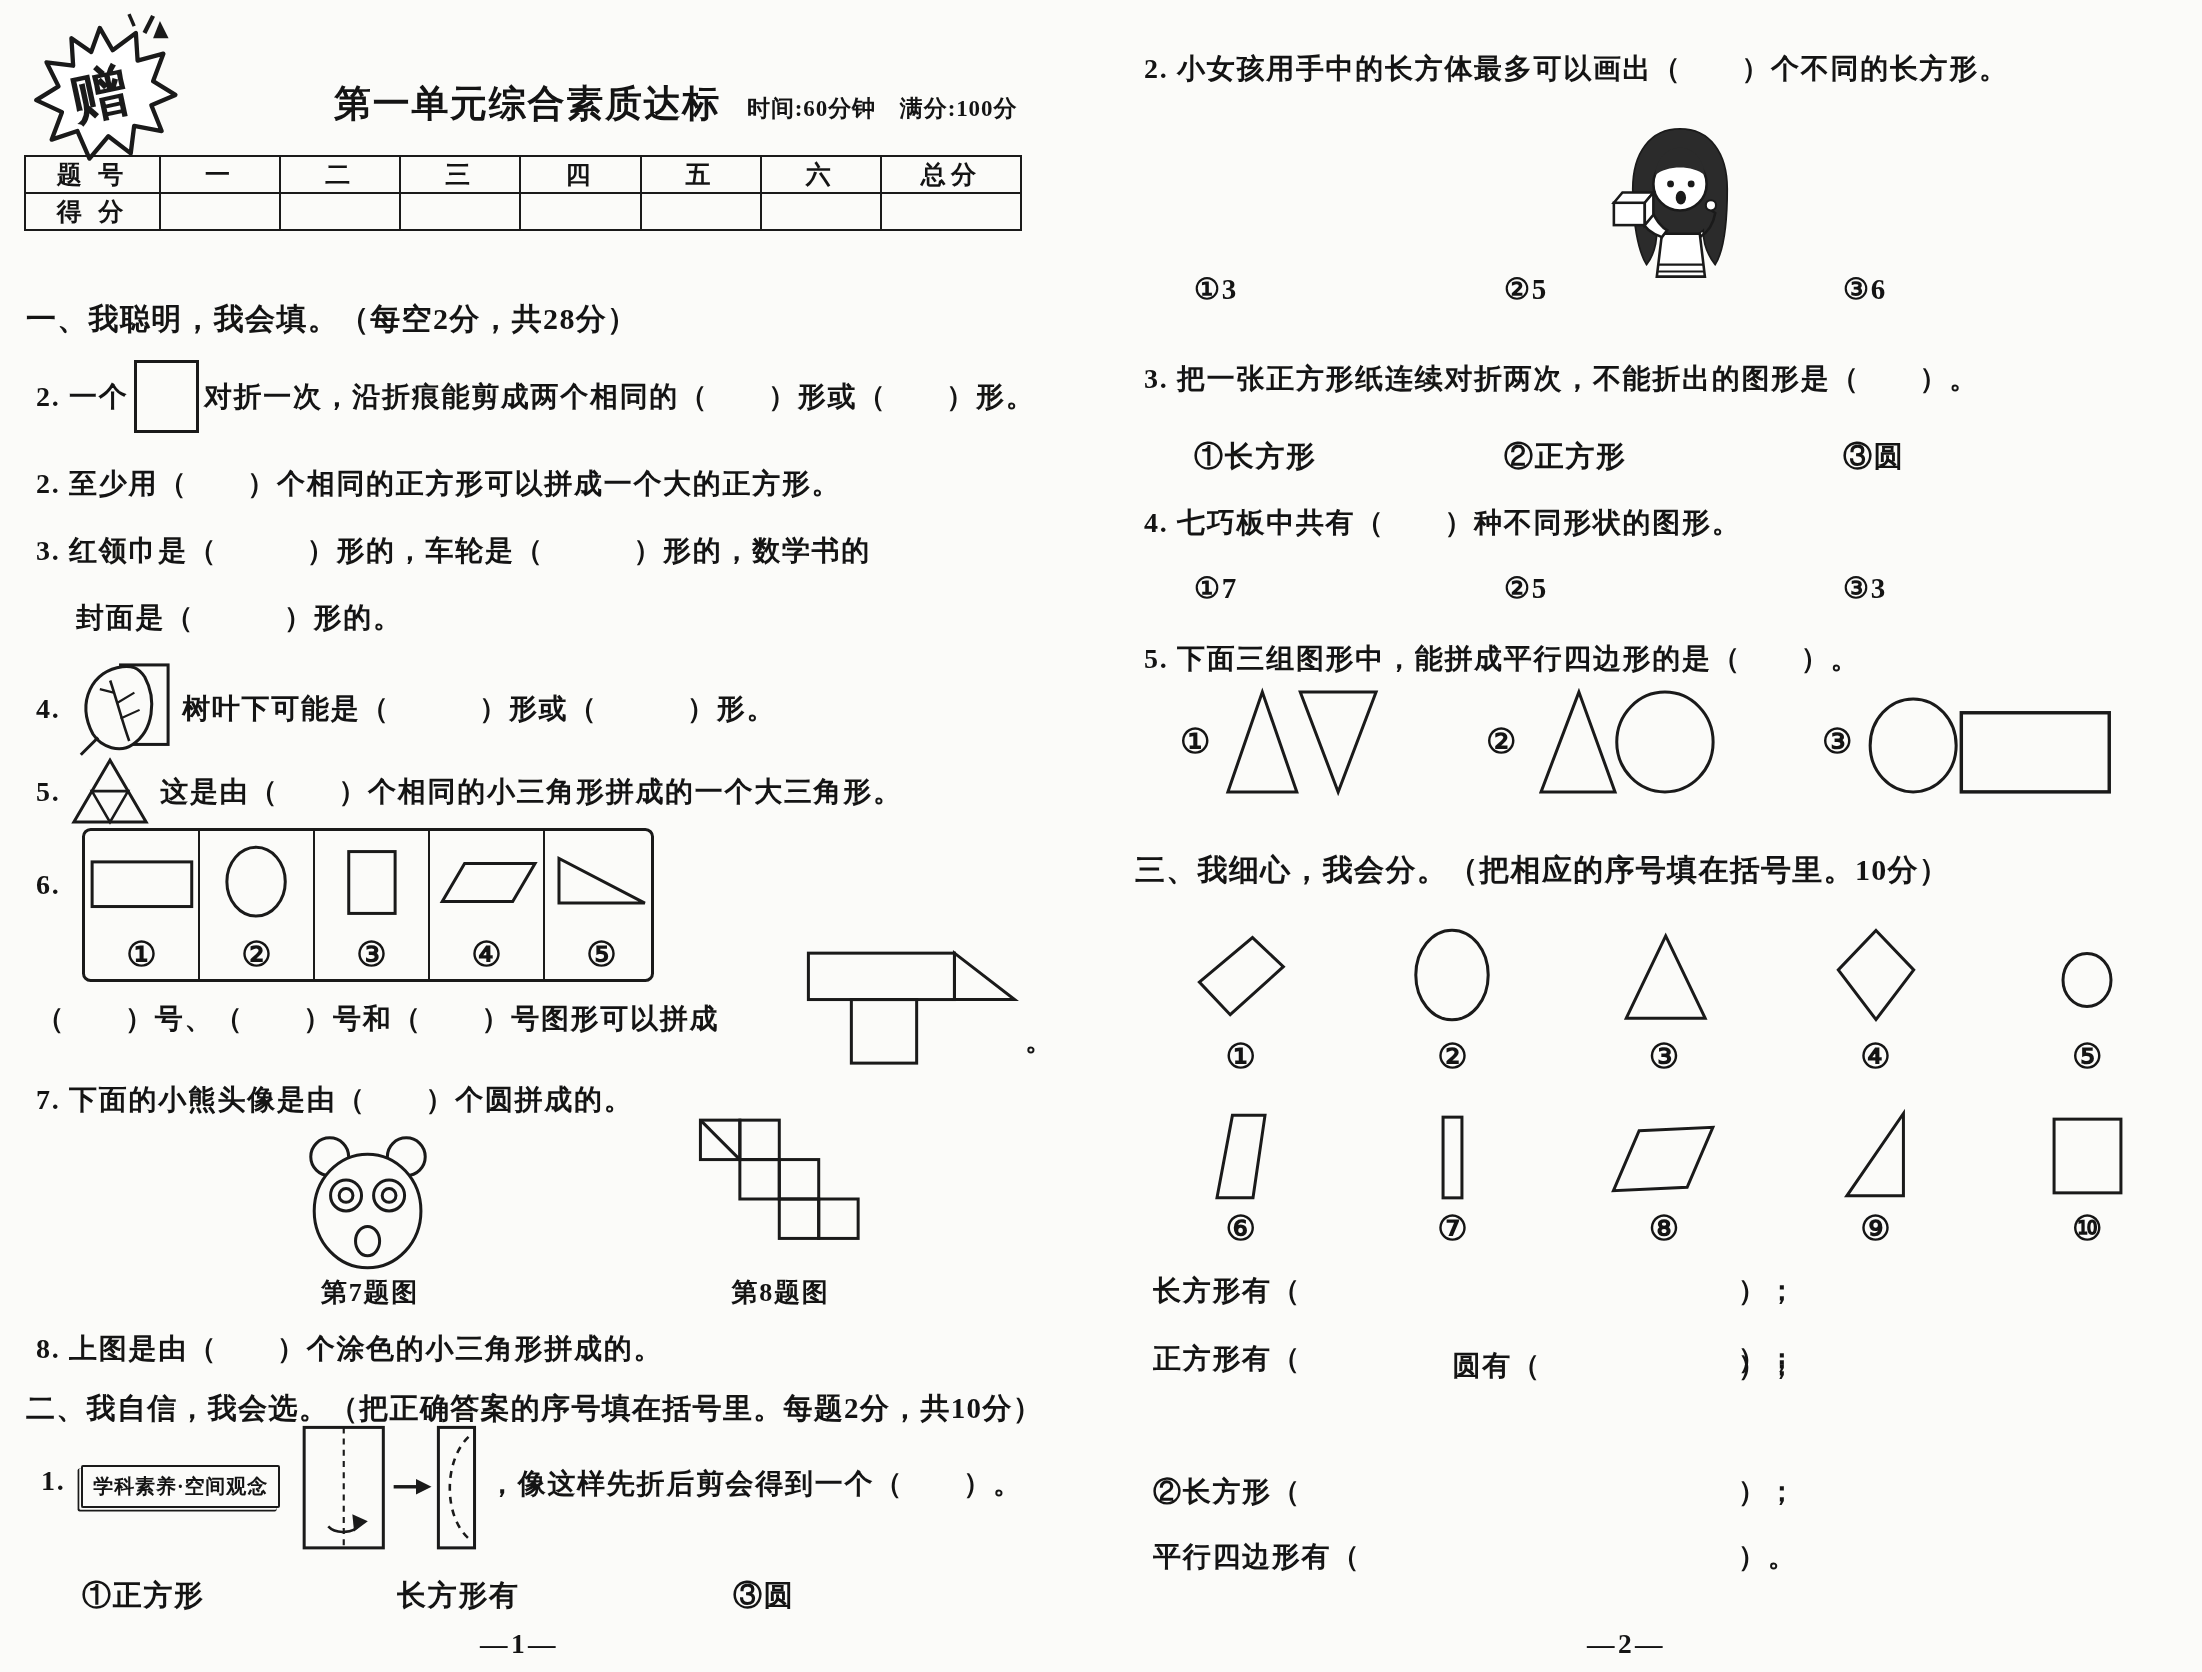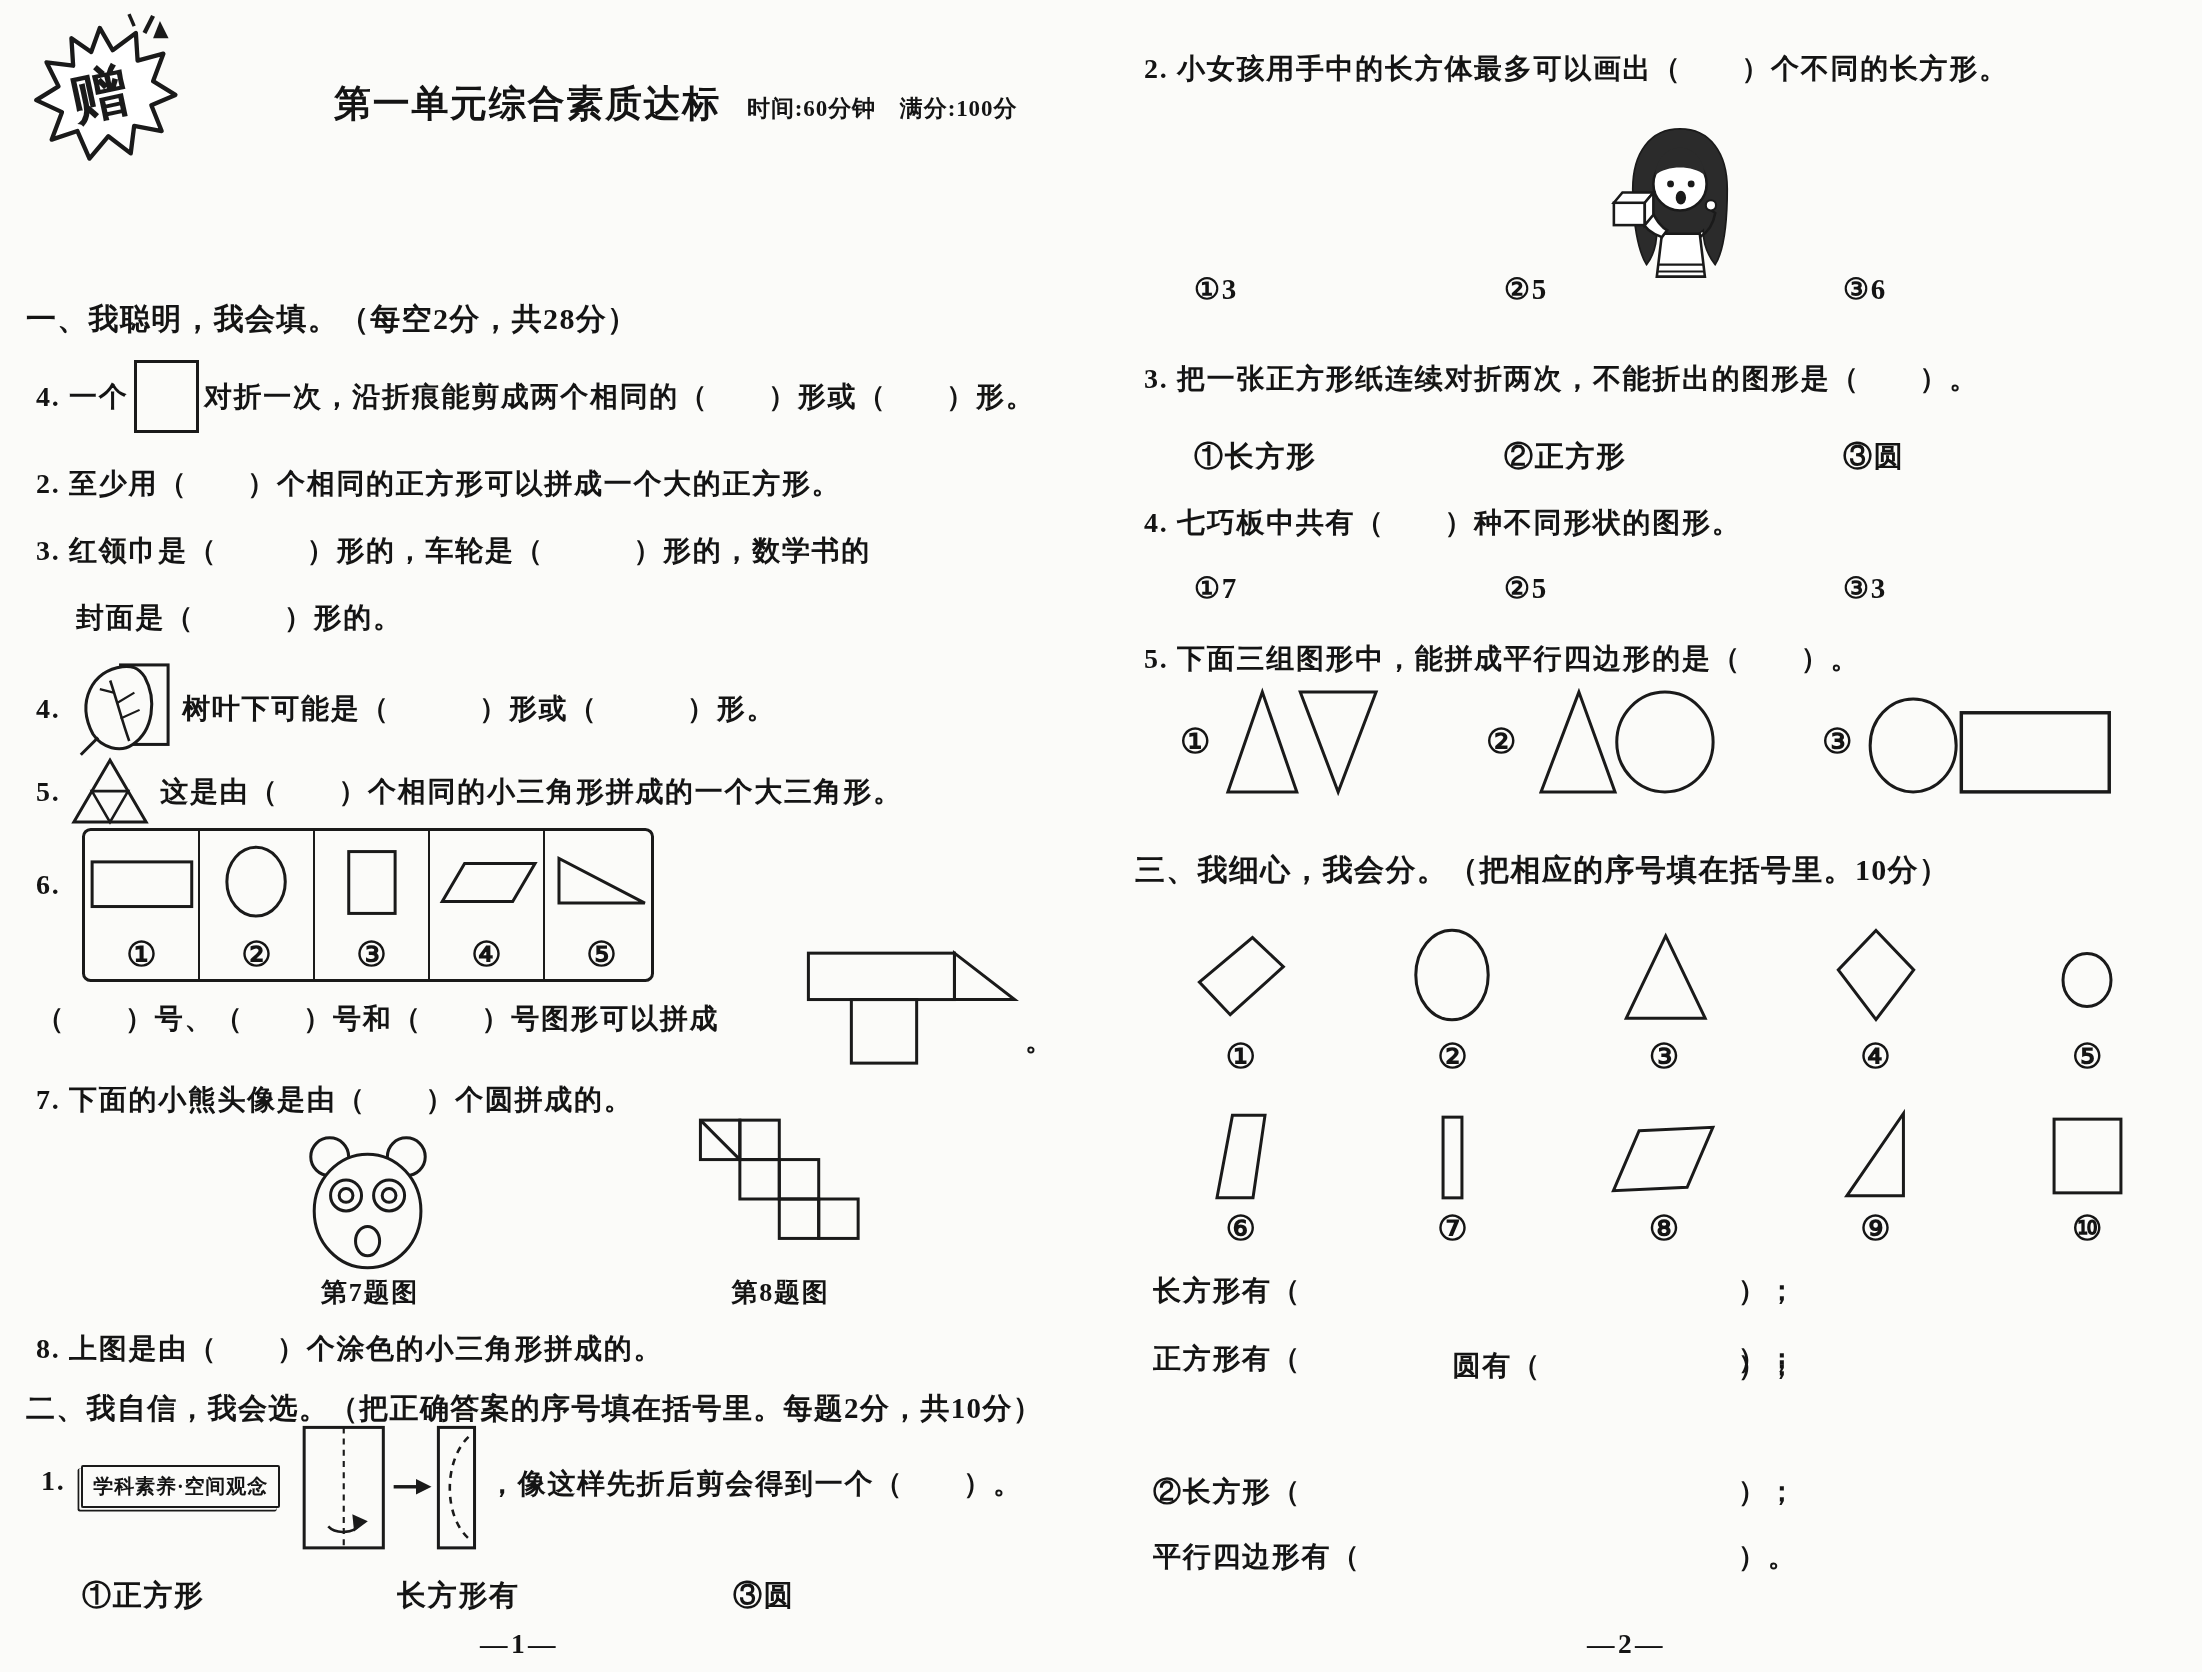--- a/index.html
+++ b/index.html
@@ -46,25 +46,49 @@
     <polyline points="140,28 150,8" fill="none" stroke="#1a1a1a" stroke-width="5"></polyline>
     <polygon points="158,14 168,34 150,34" fill="#1a1a1a"></polygon>
     <polyline points="128,20 122,6" fill="none" stroke="#1a1a1a" stroke-width="4"></polyline>
     <polygon points="88,22 103,48 130,28 132,60 162,52 150,84 176,100 148,112 160,142 128,136 124,168 98,148 76,174 62,142 32,152 44,120 14,106 40,90 26,62 57,66 55,34 78,50" fill="#ffffff" stroke="#1a1a1a" stroke-width="5" stroke-linejoin="round"></polygon>
     <text x="88" y="122" text-anchor="middle" font-size="66" font-weight="bold" fill="#1a1a1a" transform="rotate(-12 88 100)">赠</text>
   </svg>
 
   <div class="abs" style="left:334px;top:79px;font-size:37px;font-weight:800;letter-spacing:1.7px;white-space:nowrap;">第一单元综合素质达标</div>
   <div class="abs" style="left:747px;top:93px;font-size:23px;font-weight:700;letter-spacing:0.9px;white-space:nowrap;">时间:60分钟　满分:100分</div>
 
+  <table class="score abs" style="left:24px;top:155px;width:998px;">
+    <tbody>
+        <tr>
+      <th style="width:133px;">题 号</th>
+      <th style="width:118px;">一</th>
+      <th style="width:118px;">二</th>
+      <th style="width:118px;">三</th>
+      <th style="width:118px;">四</th>
+      <th style="width:118px;">五</th>
+      <th style="width:118px;">六</th>
+      <th style="width:138px;">总分</th>
+    </tr>
+    <tr>
+      <td>得 分</td>
+      <td></td>
+      <td></td>
+      <td></td>
+      <td></td>
+      <td></td>
+      <td></td>
+      <td></td>
+    </tr>
+  </tbody>
+    </table>
 
   <div class="abs heading" style="left:26px;top:299px;">一、我聪明，我会填。（每空2分，共28分）</div>
 
   <div class="abs frow" style="left:36px;top:360px;">
-    <span class="qtext">4. 一个</span>
+    <span class="qtext">2. 一个</span>
     <span class="sqbox"></span>
     <span class="qtext">对折一次，沿折痕能剪成两个相同的（　　）形或（　　）形。</span>
   </div>
 
   <div class="abs qtext" style="left:36px;top:465px;">2. 至少用（　　）个相同的正方形可以拼成一个大的正方形。</div>
 
   <div class="abs qtext" style="left:36px;top:532px;">3. 红领巾是（　　　）形的，车轮是（　　　）形的，数学书的</div>
   <div class="abs qtext" style="left:76px;top:599px;">封面是（　　　）形的。</div>
 
   <div class="abs frow" style="left:36px;top:658px;">

